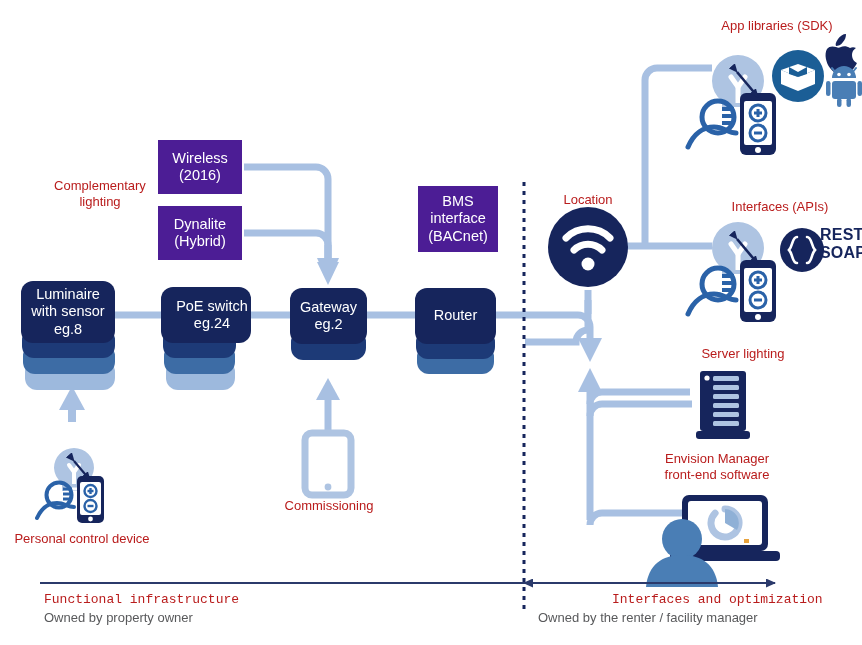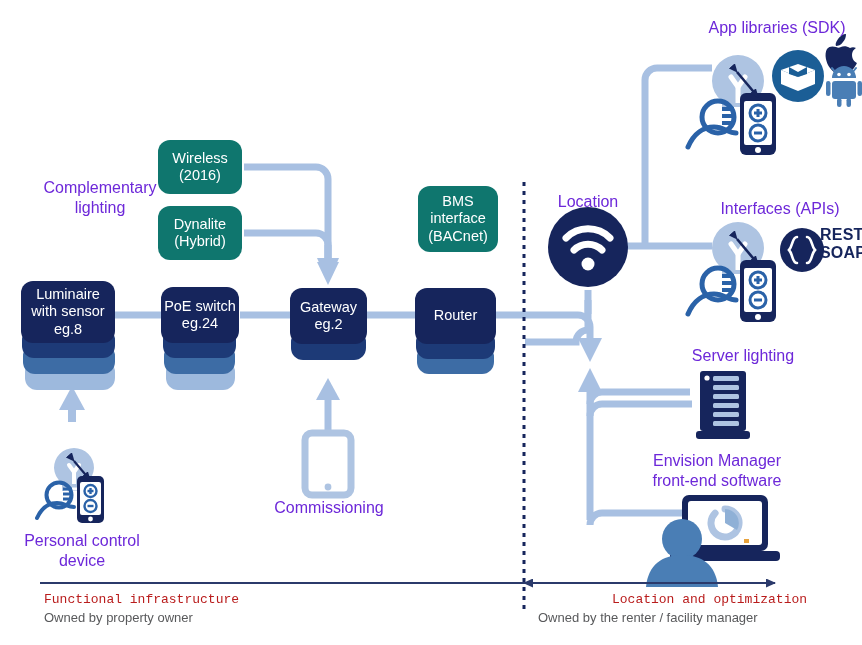--- a/index.html
+++ b/index.html
@@ -8,26 +8,26 @@
   #stage{position:absolute;inset:0;width:862px;height:645px;}
   #svgroot{position:absolute;left:0;top:0;width:862px;height:645px;}
 
   .nodebox{position:absolute;border-radius:12px;display:flex;align-items:center;
            justify-content:center;text-align:center;color:#ffffff;line-height:1.18;}
   .nodebox .lbl{white-space:pre-line;display:block;}
 
   .dark-top{background:#16255c;font-size:14.5px;font-weight:400;}
   .stackL{position:absolute;border-radius:12px;}
 
-  .lightbox{position:absolute;border-radius:12px;background:#0f766e;color:#ffffff;
+  .lightbox{position:absolute;border-radius:0;background:#4c1d95;color:#ffffff;
             display:flex;align-items:center;justify-content:center;text-align:center;
             font-size:14.5px;line-height:1.2;}
   .lightbox .lbl{white-space:pre-line;}
 
-  .cap{position:absolute;color:#6d28d9;font-size:16px;text-align:center;
+  .cap{position:absolute;color:#b91c1c;font-size:13px;text-align:center;
        line-height:1.25;white-space:pre-line;}
 
   .axlabel-blue{position:absolute;color:#b91c1c;font-size:13px;font-family:Liberation Mono, monospace;}
   .axlabel-gray{position:absolute;color:#58595b;font-size:13px;}
 
   .apitext{position:absolute;color:#16255c;font-weight:bold;font-size:16px;
            line-height:1.15;white-space:pre-line;letter-spacing:.2px;}
 </style>
 </head>
 <body>
@@ -279,21 +279,21 @@
   <div class="stackL" style="left:22px;top:328px;width:93px;height:30px;background:#1d3a77;"></div>
   <div class="nodebox dark-top" style="left:21px;top:281px;width:94px;height:62px;">
     <span class="lbl">Luminaire
 with sensor
 eg.8</span>
   </div>
 
   <div class="stackL" style="left:166px;top:360px;width:69px;height:30px;background:#9db9dd;"></div>
   <div class="stackL" style="left:164px;top:344px;width:71px;height:30px;background:#3d6ca5;"></div>
   <div class="stackL" style="left:163px;top:328px;width:73px;height:30px;background:#1d3a77;"></div>
-  <div class="nodebox dark-top" style="left:161px;top:287px;width:78px;height:56px;">
+  <div class="nodebox dark-top" style="left:161px;top:287px;width:78px;height:56px;padding-left:12px;">
     <span class="lbl">PoE switch
 eg.24</span>
   </div>
 
   <div class="stackL" style="left:291px;top:330px;width:75px;height:30px;background:#1d3a77;"></div>
   <div class="nodebox dark-top" style="left:290px;top:288px;width:77px;height:56px;">
     <span class="lbl">Gateway
 eg.2</span>
   </div>
 
@@ -334,16 +334,16 @@
 
   <div class="cap" style="left:612px;top:451px;width:210px;">Envision Manager
 front-end software</div>
 
   <div class="apitext" style="left:820px;top:226px;">REST
 SOAP</div>
 
   <div class="axlabel-blue" style="left:44px;top:592px;">Functional infrastructure</div>
   <div class="axlabel-gray" style="left:44px;top:610px;">Owned by property owner</div>
 
-  <div class="axlabel-blue" style="left:612px;top:592px;">Location and optimization</div>
+  <div class="axlabel-blue" style="left:612px;top:592px;">Interfaces and optimization</div>
   <div class="axlabel-gray" style="left:538px;top:610px;">Owned by the renter / facility manager</div>
 
 </div>
 
 </body></html>

